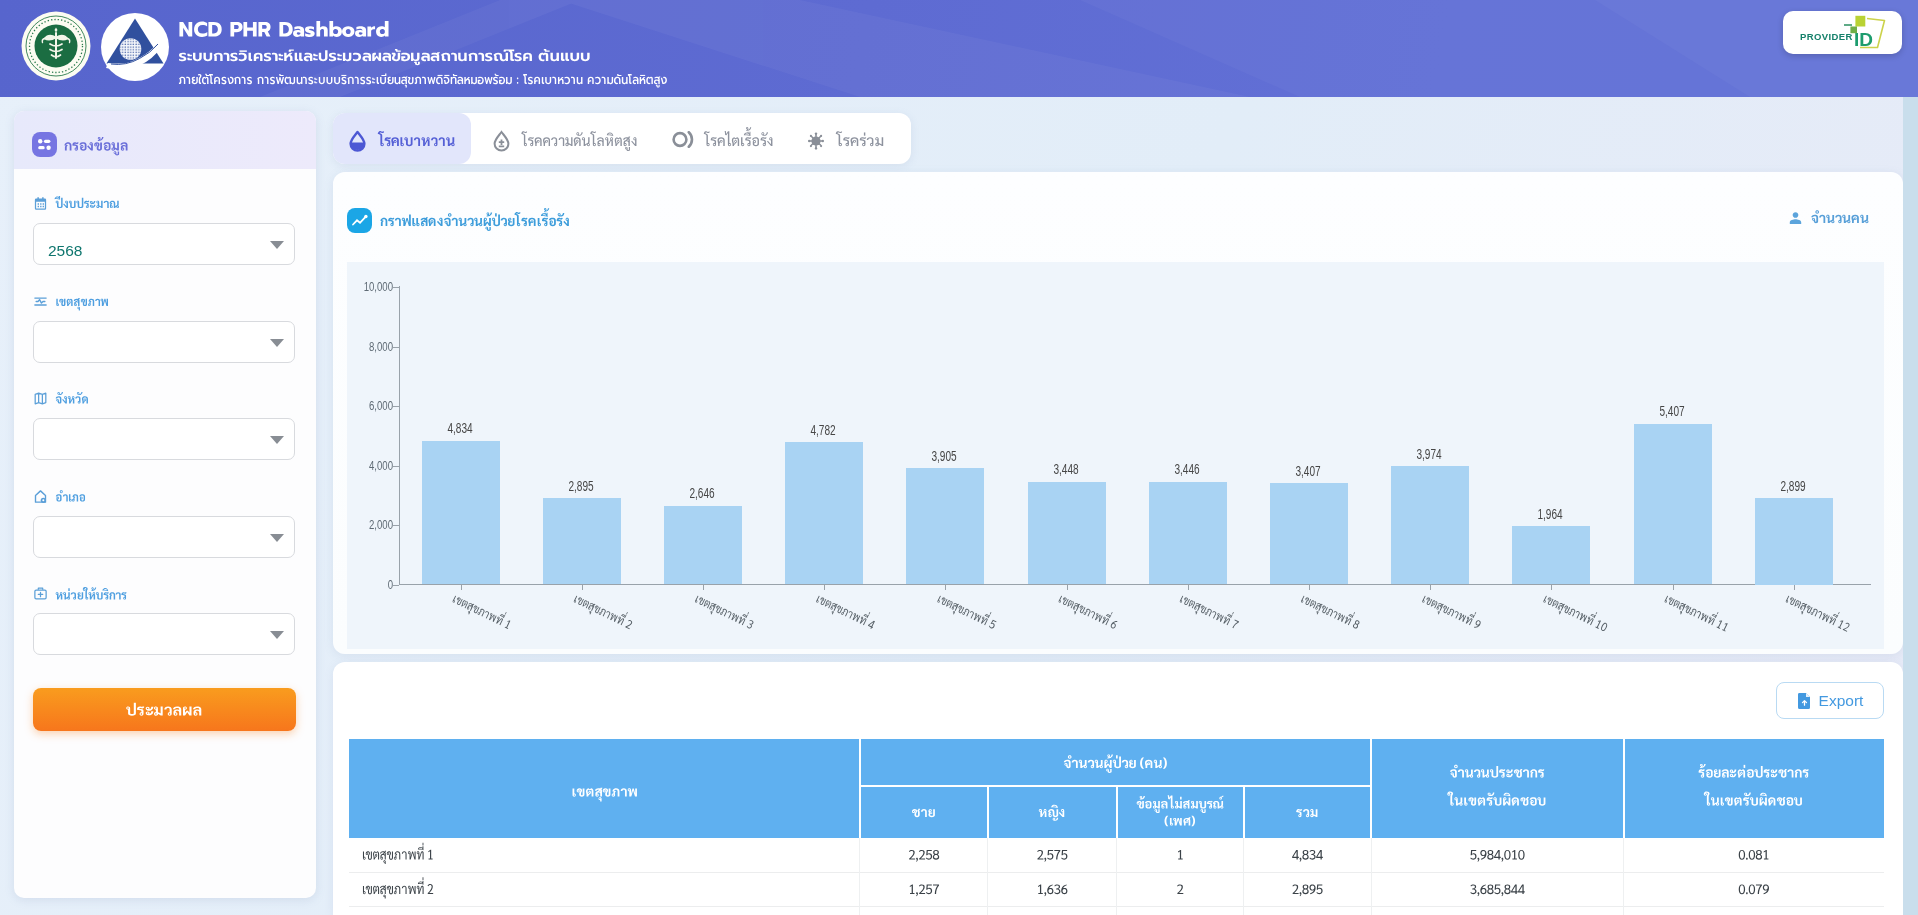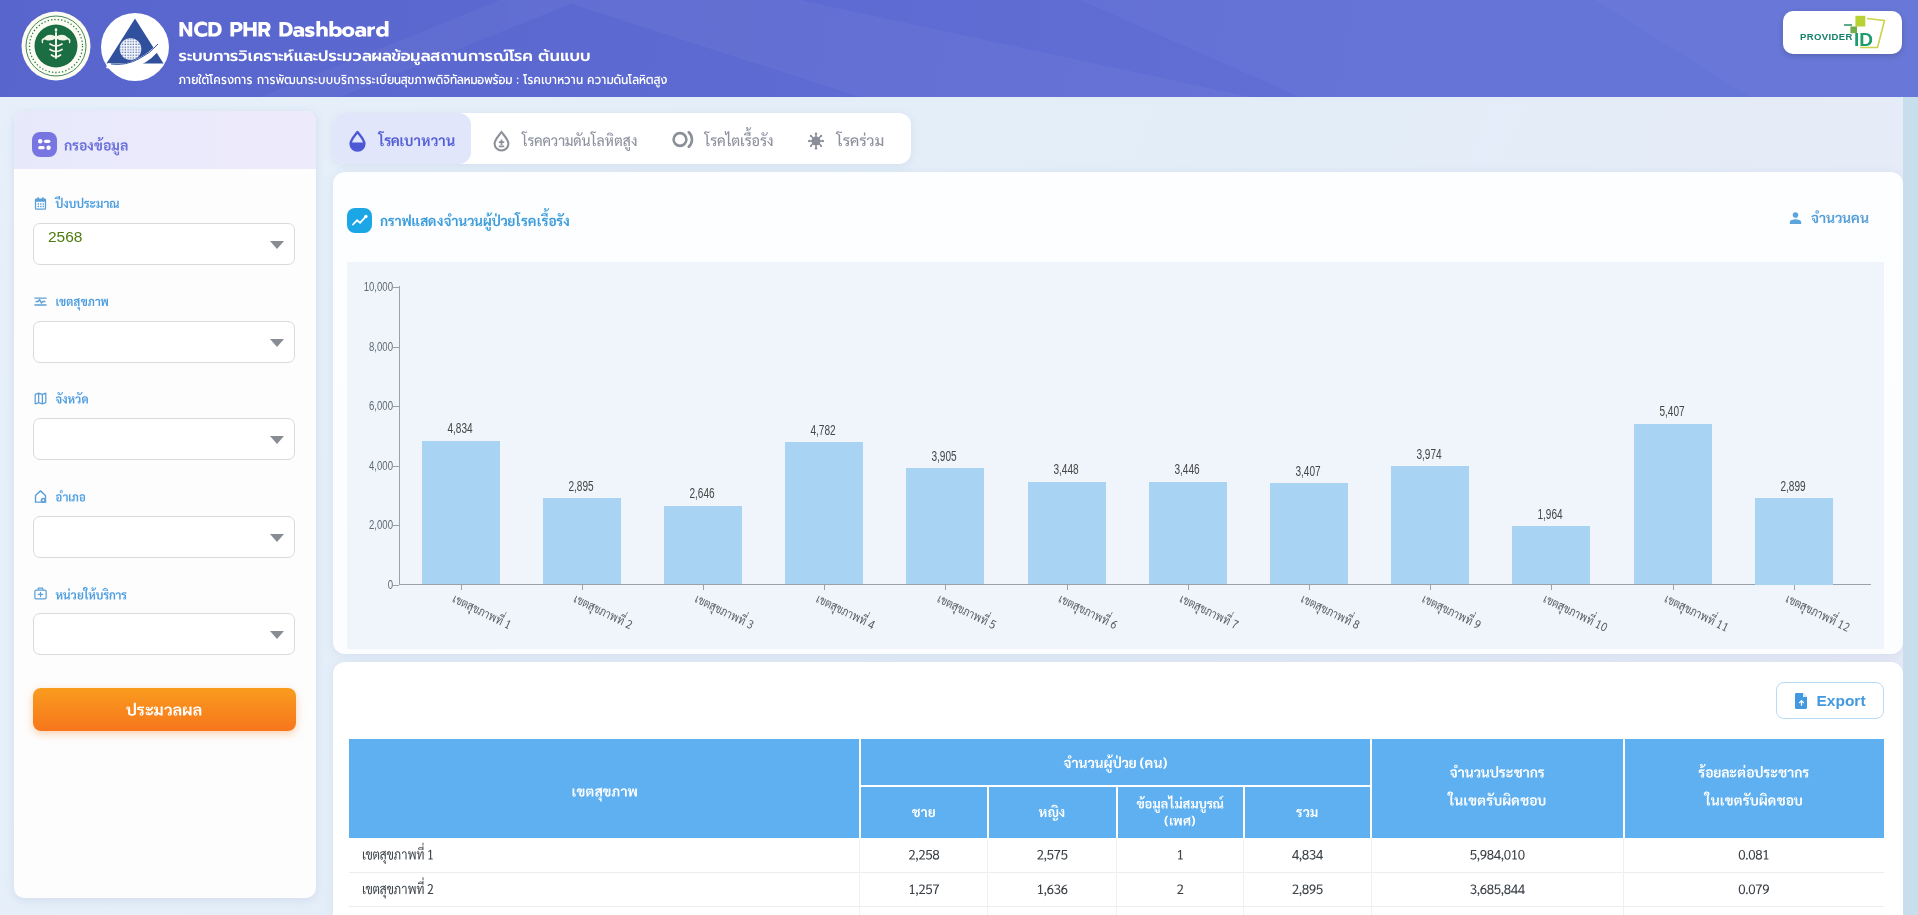--- a/index.html
+++ b/index.html
@@ -6,40 +6,40 @@
 #txt{position:absolute;left:0;top:0;pointer-events:none}
 
 #hdr{position:absolute;left:0;top:0;width:1918px;height:97px;background:linear-gradient(100deg,#5765cd 0%,#5e6bd2 45%,#6270d6 75%,#6070d6 100%);overflow:hidden}
 #provider{position:absolute;left:1783px;top:11px;width:119px;height:43px;background:#fff;border-radius:10px;box-shadow:0 2px 6px rgba(0,0,0,.18)}
 
 #side{position:absolute;left:14px;top:111px;width:302px;height:787px;background:#fdfdfe;border-radius:10px;box-shadow:0 2px 10px rgba(120,140,180,.18)}
 #sidehead{position:absolute;left:0;top:0;width:302px;height:58px;border-radius:10px 10px 0 0;background:linear-gradient(90deg,#e7e9fb,#edeafb)}
 #fico{position:absolute;left:18px;top:21px;width:25px;height:25px;border-radius:8px;background:#7675e2}
 .selbox{position:absolute;left:18.5px;width:262.5px;height:42px;background:#fff;border:1px solid #d8dade;border-radius:7px}
 .selbox:after{content:"";position:absolute;right:10px;top:17px;border-left:7px solid transparent;border-right:7px solid transparent;border-top:8px solid #888d94}
-#y2568{position:absolute;left:34px;top:115px;font-size:15.5px;line-height:22px;color:#4d7c0f}
+#y2568{position:absolute;left:34px;top:129px;font-size:15.5px;line-height:22px;color:#0f766e}
 #gobtn{position:absolute;left:18.5px;top:577px;width:263px;height:43px;border-radius:8px;background:linear-gradient(180deg,#f99c1e,#f7761c);box-shadow:0 3px 8px rgba(247,130,30,.35)}
 
 #tabs{position:absolute;left:333px;top:113px;width:578px;height:51px;background:#fff;border-radius:12px;box-shadow:0 2px 8px rgba(120,140,180,.14)}
 #tabact{position:absolute;left:0;top:0;width:138px;height:51px;background:#e2e6fb;border-radius:12px}
 
 #chart{position:absolute;left:333px;top:172px;width:1570px;height:482px;background:linear-gradient(180deg,#fdfeff,#fbfdfe);border-radius:12px;box-shadow:0 2px 10px rgba(120,140,180,.14)}
 #ctico{position:absolute;left:347px;top:208px;width:25px;height:25px;border-radius:8px;background:#1ba6e6}
 #plot{position:absolute;left:347px;top:262px;width:1537px;height:387px;background:#eff5fb}
 .bar{position:absolute;width:78px;background:#a9d3f3}
 .bval{position:absolute;width:120px;text-align:center;font-size:14px;color:#464646;transform:scaleX(.72)}
 .ylab{position:absolute;left:313px;width:80px;text-align:right;font-size:12px;color:#5f6b75;height:16px;line-height:16px;transform:scaleX(.8);transform-origin:100% 50%}
 #xaxis{position:absolute;left:399px;top:584px;width:1472px;height:1px;background:#99a2aa}
 #yaxis{position:absolute;left:399px;top:286px;width:1px;height:298px;background:#99a2aa}
 .xtick{position:absolute;top:585px;width:1px;height:5px;background:#99a2aa}
 .ytick{position:absolute;left:393px;width:6px;height:1px;background:#99a2aa}
 
 #tcard{position:absolute;left:333px;top:662px;width:1570px;height:253px;background:#fff;border-radius:12px 12px 0 0;box-shadow:0 2px 10px rgba(120,140,180,.12)}
 #export{position:absolute;left:1776px;top:682px;width:108px;height:37px;border:1px solid #b9daf3;border-radius:8px;background:#fff;display:flex;align-items:center;justify-content:center;gap:7px}
-#export span{color:#4399e0;font-size:15.5px;font-weight:bold}
+#export span{color:#4399e0;font-size:15.5px;font-weight:normal}
 #tbl{position:absolute;left:349px;top:739px;width:1535px;height:176px;overflow:hidden}
 #thbg{position:absolute;left:0;top:0;width:1535px;height:99px;background:#5fb0f0}
 .wsep{position:absolute;background:#fff}
 .brow{position:absolute;left:0;width:1535px;background:#fff;border-bottom:1px solid #ecedee}
 .vline{position:absolute;width:1px;background:#eef0f1}
 
 #sbar{position:absolute;left:1903px;top:97px;width:15px;height:818px;background:#c9deec}
 #sthumb{position:absolute;left:1903px;top:97px;width:15px;height:818px;background:#c9deec}
 </style></head><body>
 <div id="page">

